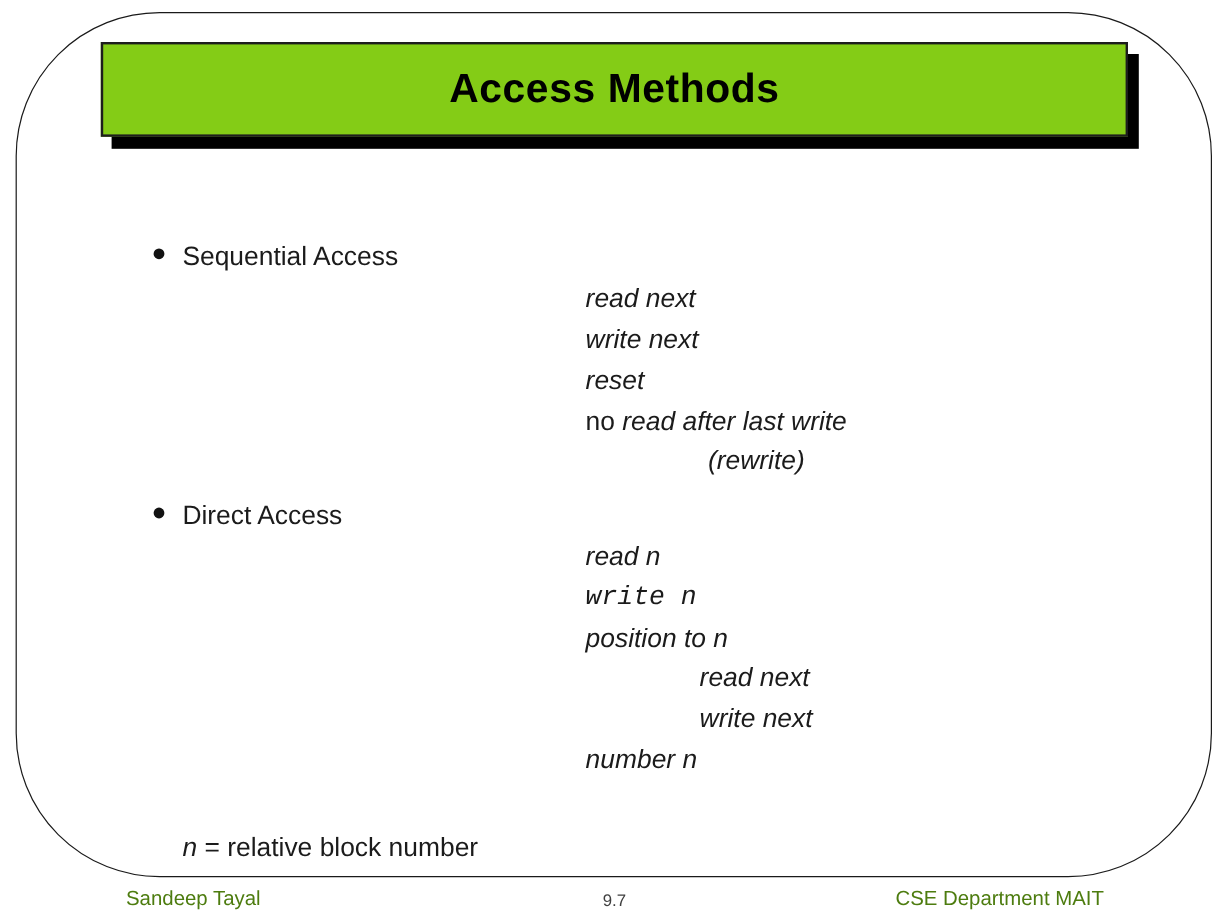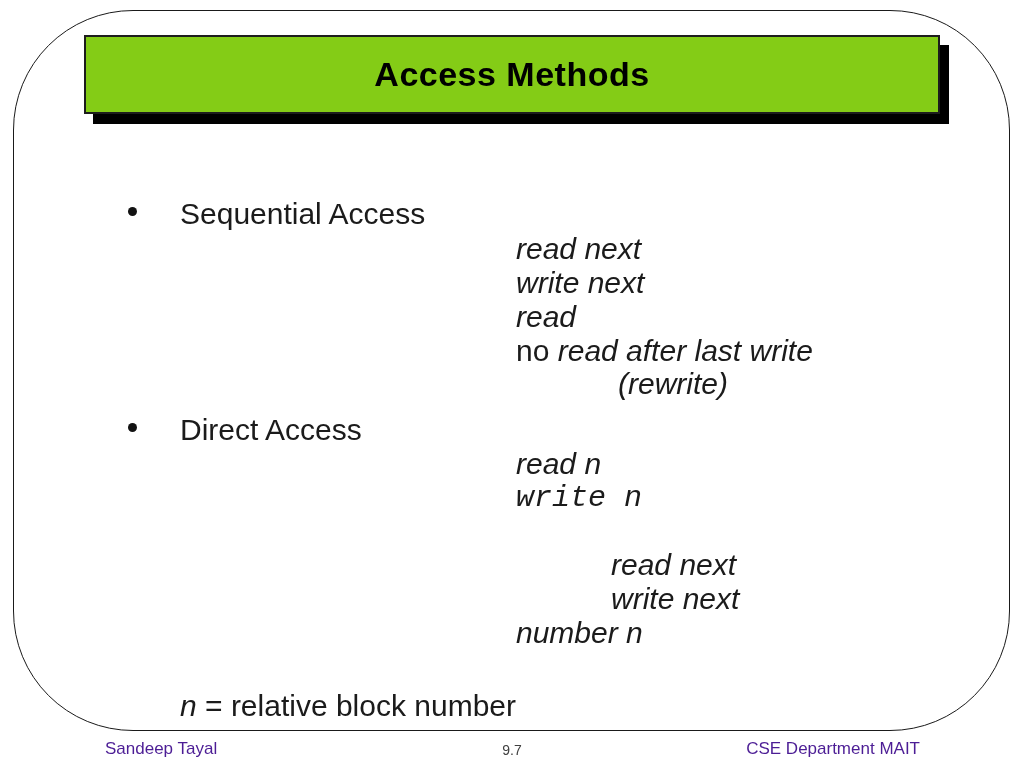--- a/index.html
+++ b/index.html
@@ -39,38 +39,37 @@
   .title-box h1 {
     margin:0;
     font-size:34px;
     font-weight:bold;
     color:#000000;
     letter-spacing:0.5px;
   }
   
   .line {
     position:absolute;
-    font-size:30px;
+    font-size:22px;
     line-height:28px;
     color:#1b1b1b;
     white-space:nowrap;
-    margin-left:28px;
   }
   .italic { font-style:italic; }
   .bullet-dot {
     position:absolute;
     width:9px; height:9px;
     border-radius:50%;
     background:#121212;
   }
   
   .footer-text {
     position:absolute;
     font-size:17px;
-    color:#4c1d95;
+    color:#4d7c0f;
     white-space:nowrap;
   }
   .footer-center {
     position:absolute;
     left:462px; top:742px;
     width:100px;
     text-align:center;
     font-size:14px;
     color:#404040;
   }
@@ -84,33 +83,34 @@
 
   <div class="title-box">
     <h1>Access Methods</h1>
   </div>
 
   <span class="bullet-dot" style="left:128px; top:207px;"></span>
   <div class="line" style="left:152px; top:200px;">Sequential Access</div>
 
   <div class="line italic" style="left:488px; top:235px;">read next</div>
   <div class="line italic" style="left:488px; top:269px;">write next</div>
-  <div class="line italic" style="left:488px; top:303px;">read</div>
+  <div class="line italic" style="left:488px; top:303px;">reset</div>
 
   <div class="line" style="left:488px; top:337px;">
     <span>no </span><span class="italic">read after last write</span>
   </div>
 
   <div class="line italic" style="left:590px; top:370px;">(rewrite)</div>
 
   <span class="bullet-dot" style="left:128px; top:423px;"></span>
   <div class="line" style="left:152px; top:416px;">Direct Access</div>
 
   <div class="line italic" style="left:488px; top:450px;">read n</div>
   <div class="line italic" style="left:488px; top:484px;font-family:Liberation Mono, monospace;">write n</div>
+  <div class="line italic" style="left:488px; top:518px;">position to n</div>
   <div class="line italic" style="left:583px; top:551px;">read next</div>
   <div class="line italic" style="left:583px; top:585px;">write next</div>
   <div class="line italic" style="left:488px; top:619px;">number n</div>
 
   <div class="line" style="left:152px; top:692px;">
     <span class="italic">n</span><span> = relative block number</span>
   </div>
 
   <div class="footer-text" style="left:105px; top:739px;">Sandeep Tayal</div>
   <div class="footer-center">9.7</div>

